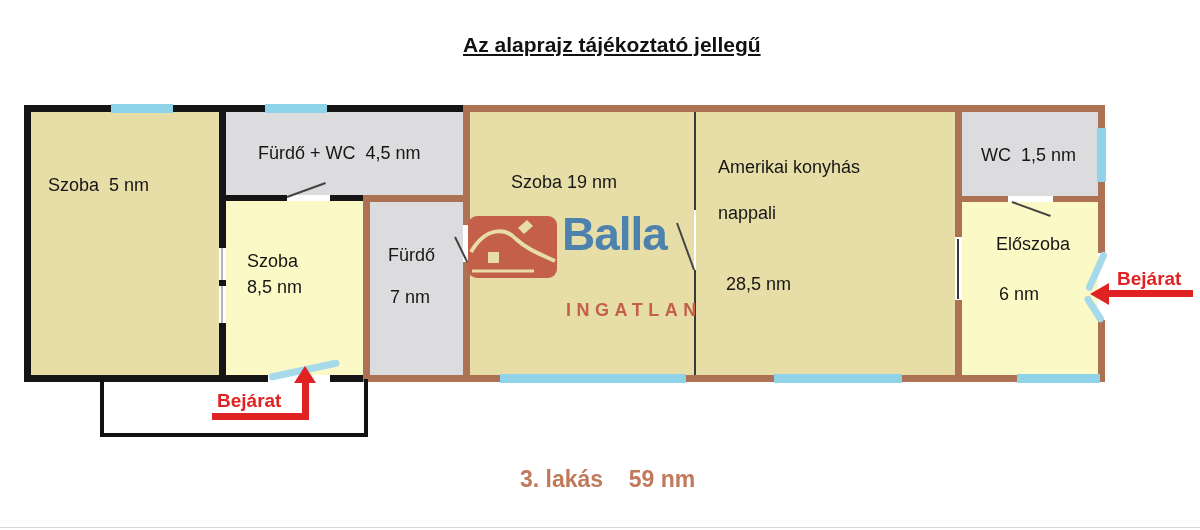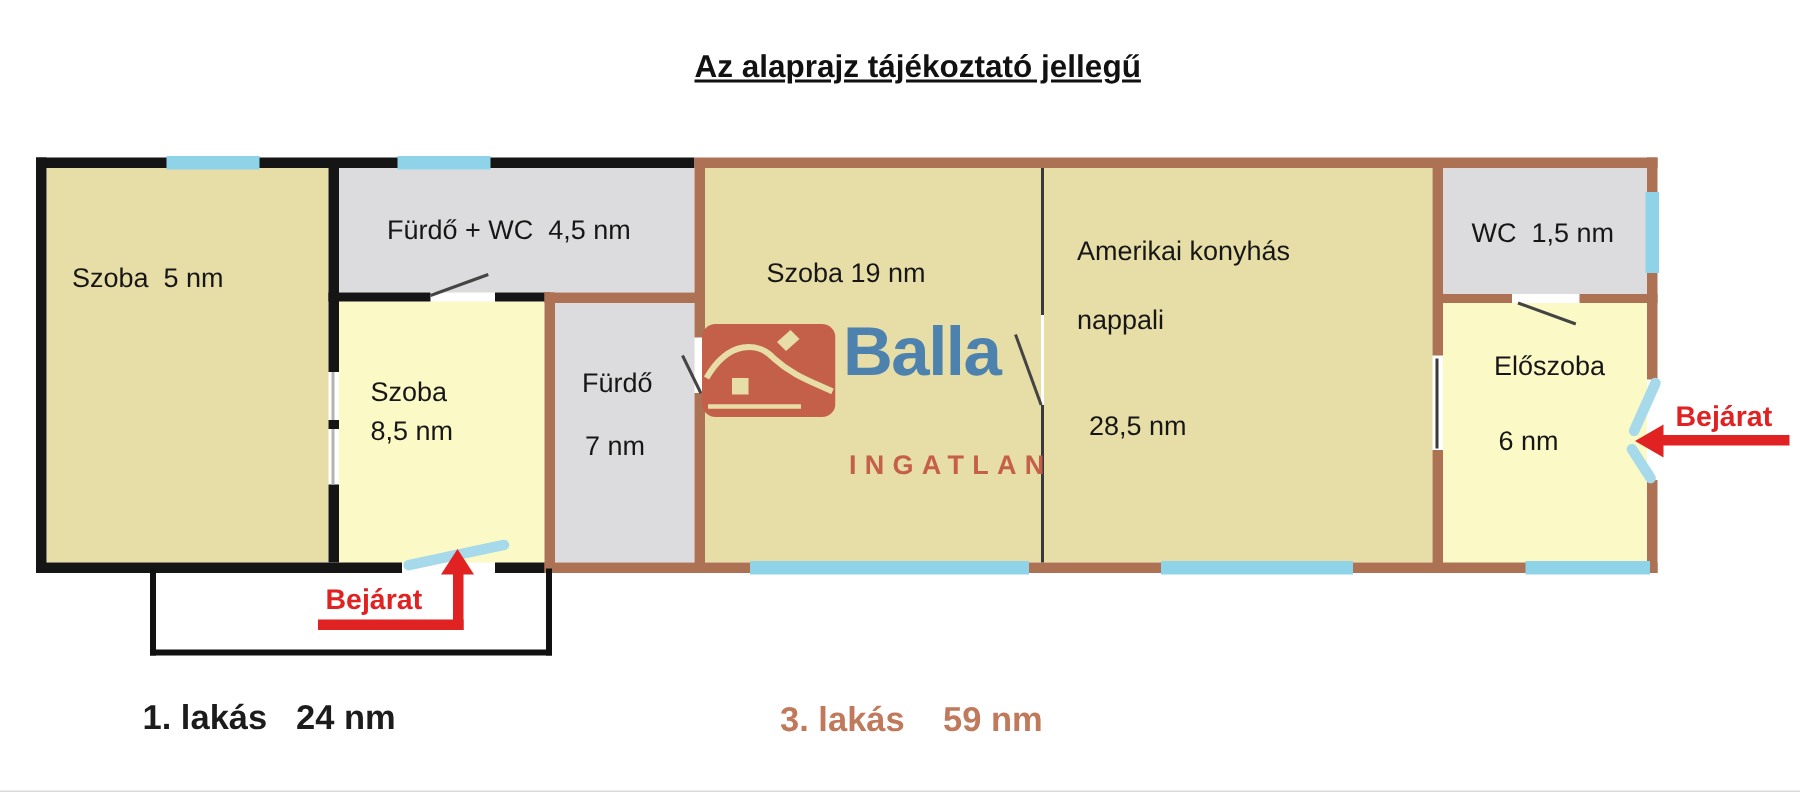--- a/index.html
+++ b/index.html
@@ -128,21 +128,20 @@
 
   <div class="bejarat" style="left:217px;top:390px;">Bejárat</div>
   <div class="r-shaft" style="left:212px;top:413px;width:97px;height:7px;"></div>
   <div class="r-shaft" style="left:302px;top:382px;width:7px;height:38px;"></div>
   <div class="r-head-up" style="left:294px;top:366px;"></div>
 
   <div class="bejarat" style="left:1117px;top:268px;">Bejárat</div>
   <div class="r-shaft" style="left:1108px;top:290px;width:85px;height:7px;"></div>
   <div class="r-head-left" style="left:1090px;top:283px;"></div>
 
-  <div class="apt-lbl apt1" style="left:95px;top:465px;">1. lakás   24 nm</div>
   <div class="apt-lbl apt2" style="left:520px;top:466px;">3. lakás    59 nm</div>
 
   <svg class="abs" style="left:468px;top:216px;" width="89" height="62" viewBox="0 0 89 62">
     <rect x="0" y="0" width="89" height="62" rx="9" fill="#c4604a"></rect>
     <polygon points="50,12 59,4 65,10 56,18" fill="#e7dda6"></polygon>
     <path d="M 3,36 C 18,10 38,12 48,23 C 60,34 72,38 87,45" stroke="#e7dda6" stroke-width="4" fill="none"></path>
     <rect x="20" y="36" width="11" height="11" fill="#e7dda6"></rect>
     <path d="M 4,55 L 66,55" stroke="#e7dda6" stroke-width="3" fill="none"></path>
   </svg>
   <div class="logo-brand" style="left:562px;top:211px;">Balla</div>

